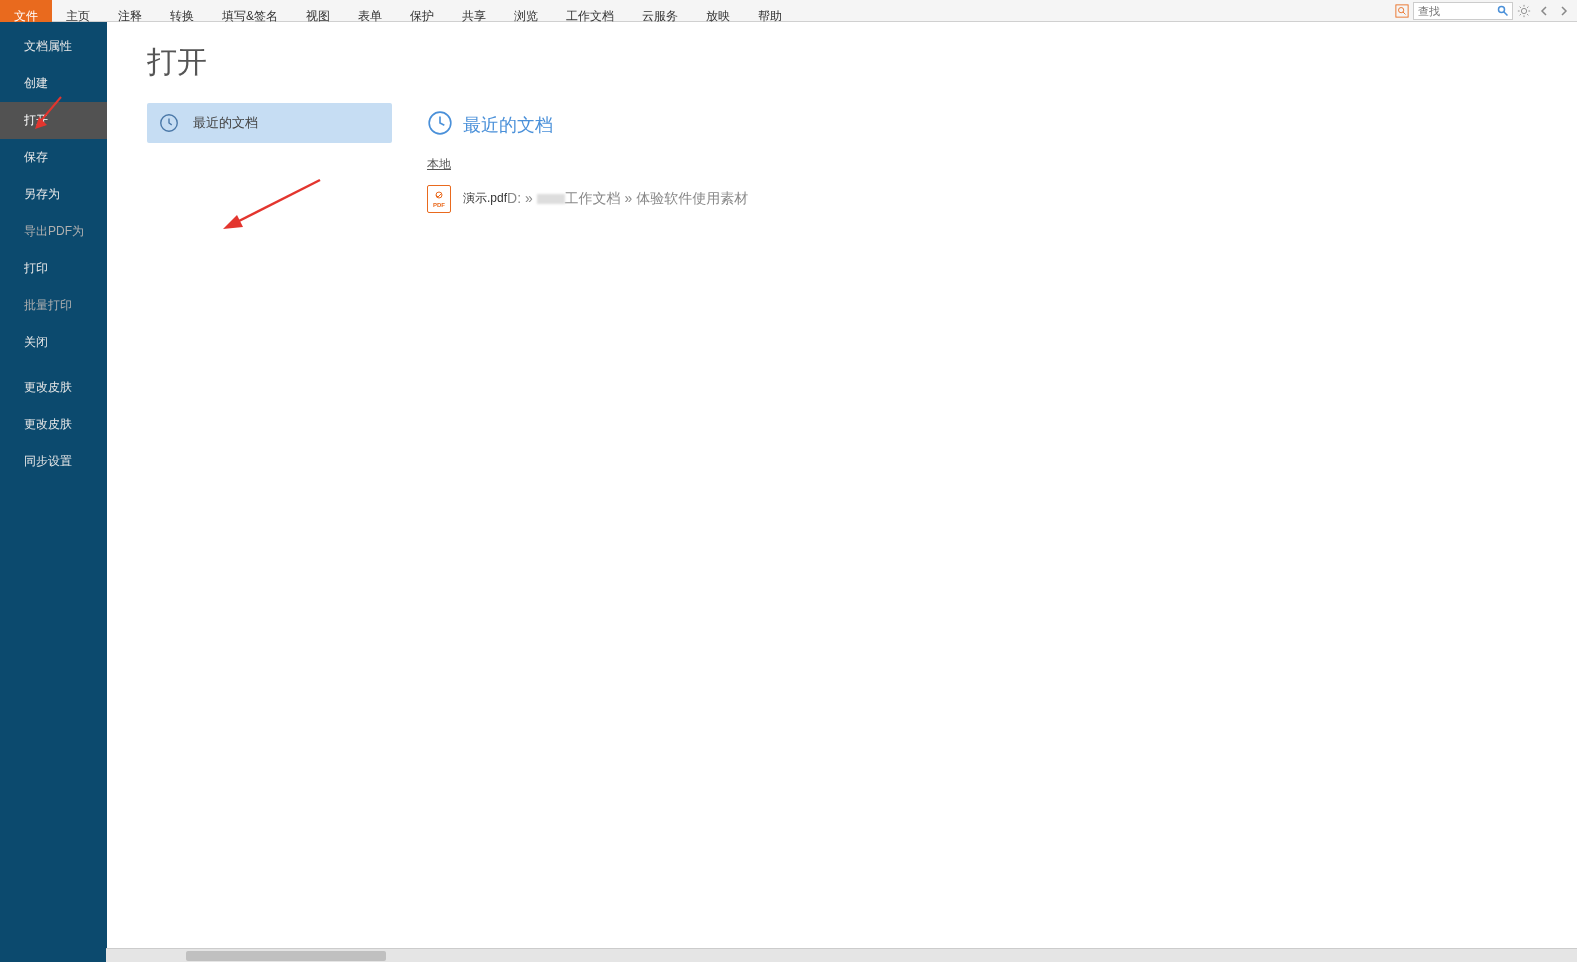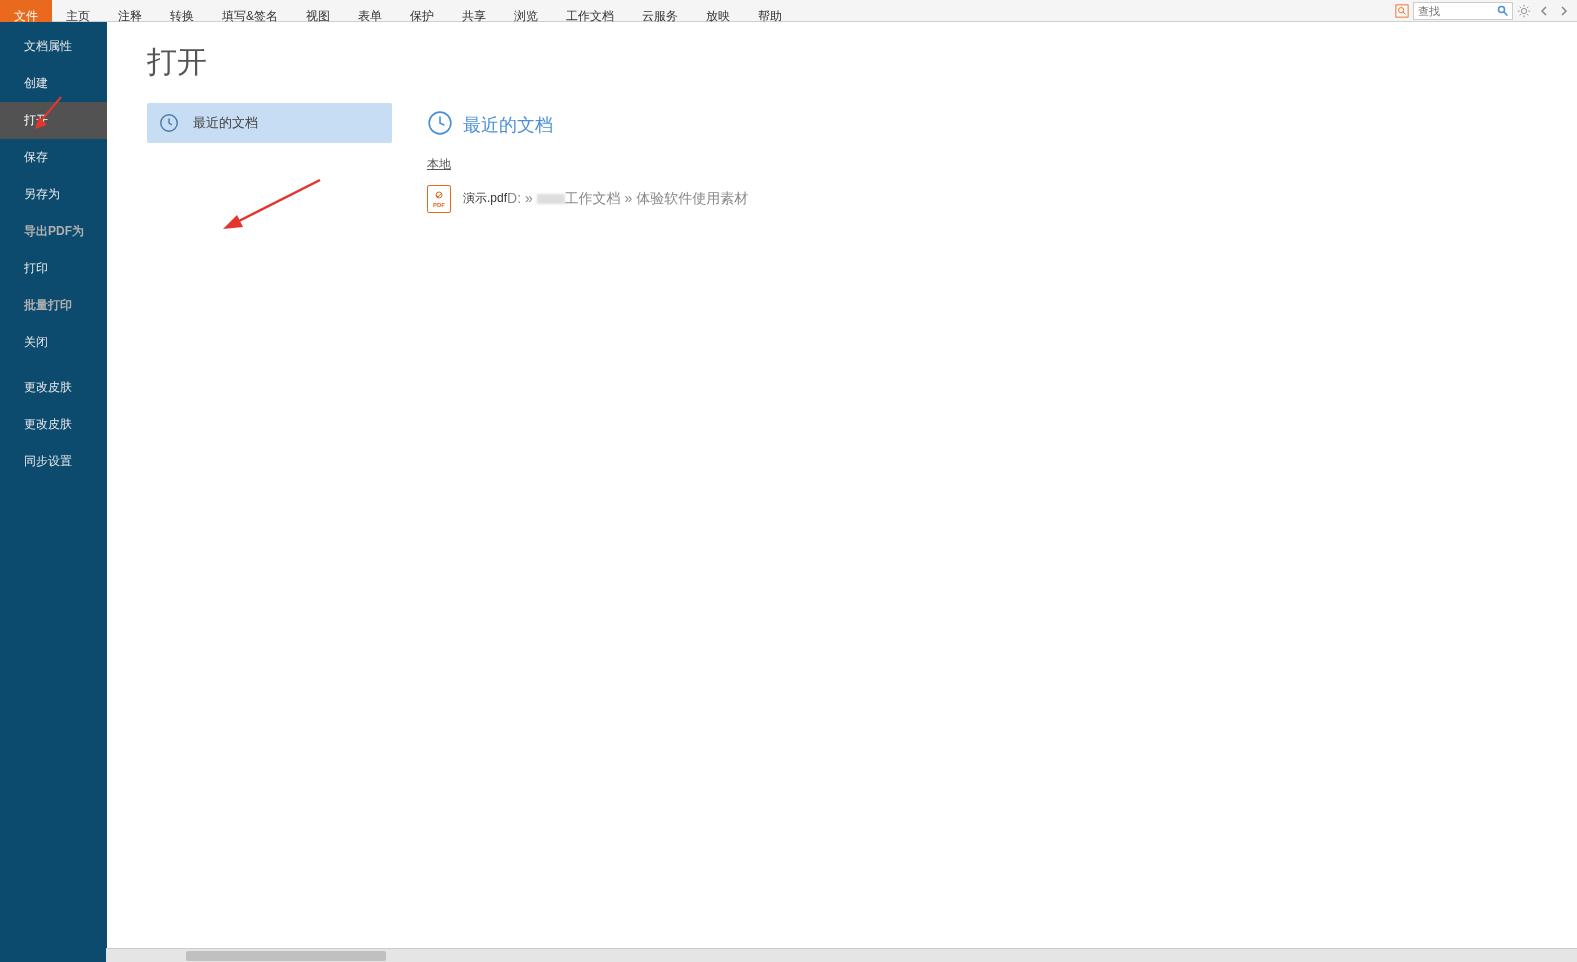--- a/index.html
+++ b/index.html
@@ -78,21 +78,21 @@
 .sidebar-left .item {
   color: #e8e8e8;
   font-size: 12px;
   padding: 10px 0 10px 24px;
   cursor: pointer;
 }
 .sidebar-left .item.active {
   background: #525252;
   color: #fff;
 }
-.sidebar-left .item.disabled { color: #b0b0b0; font-weight: bold; }
+.sidebar-left .item.disabled { color: #b0b0b0; }
 .sidebar-left .gap { height: 8px; }
 
 
 .col-locations {
   width: 290px;
   padding: 20px 0 0 40px;
 }
 .page-title {
   font-size: 30px;
   color: #555;

